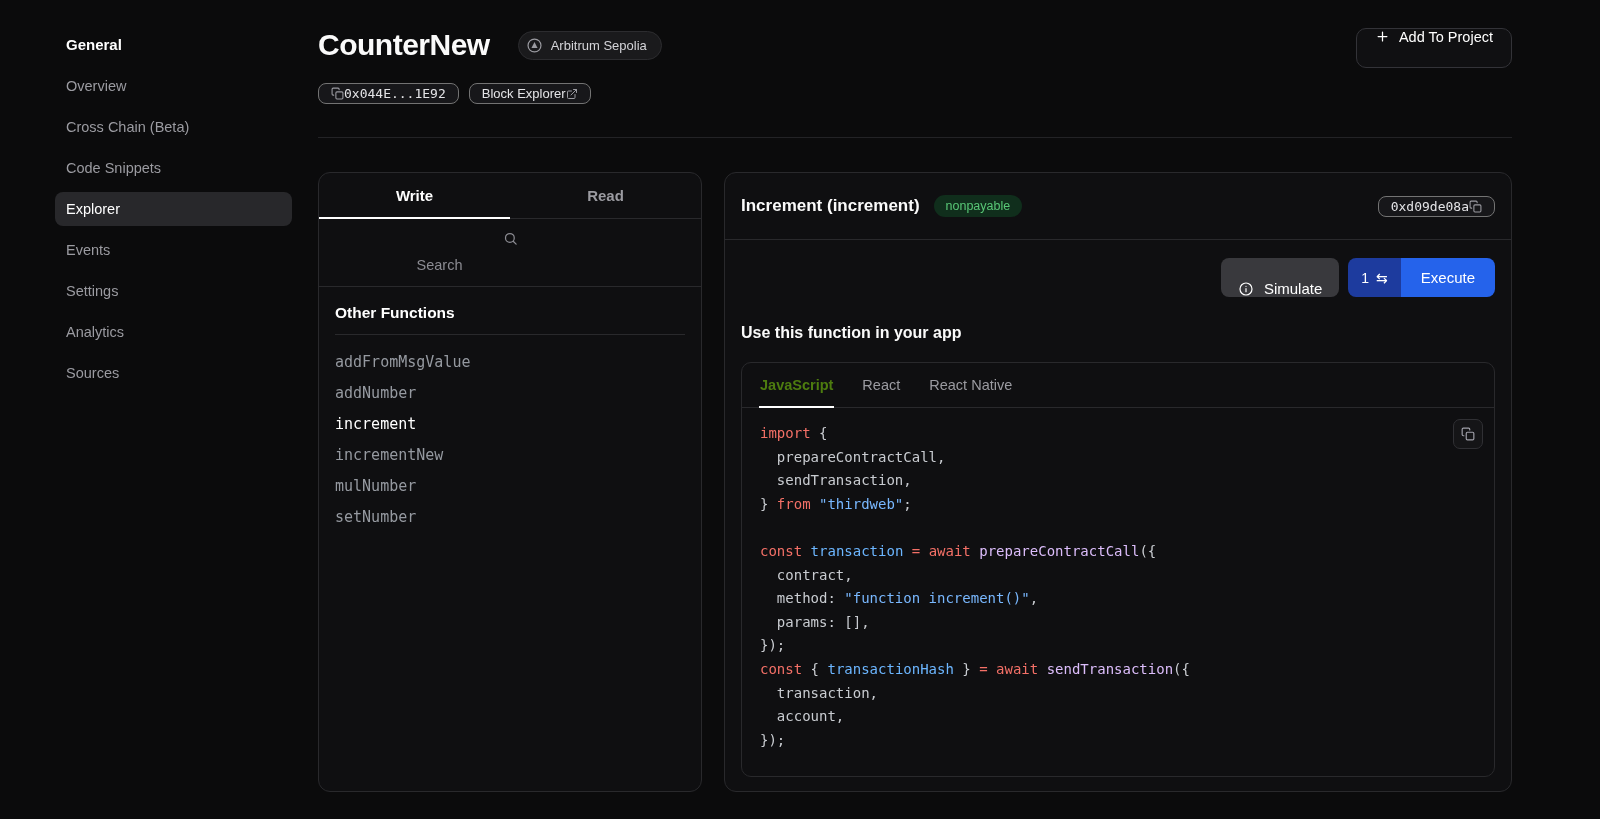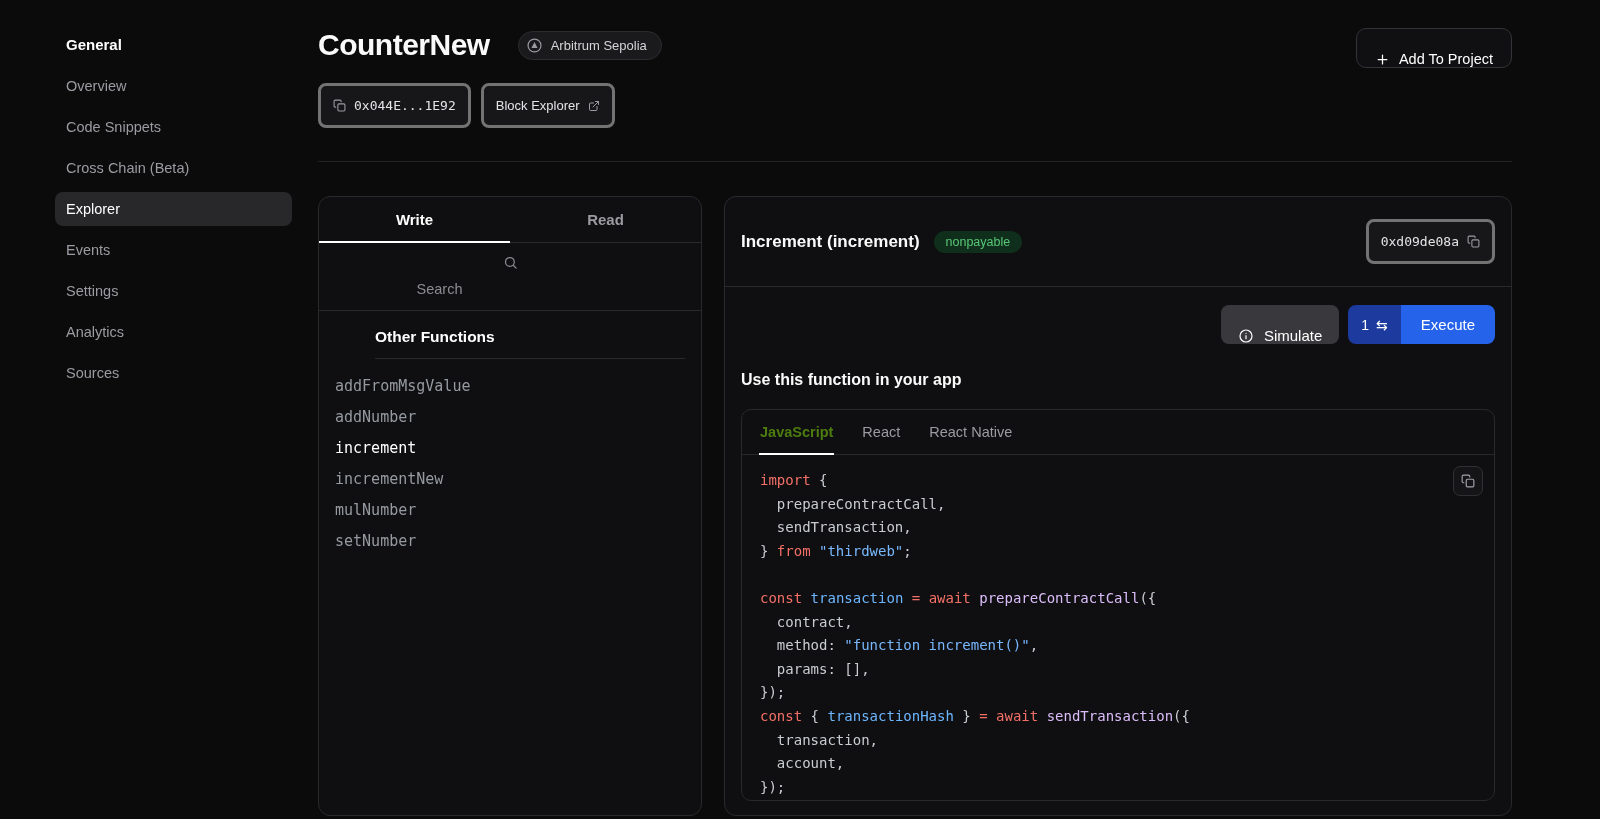--- a/index.html
+++ b/index.html
@@ -25,30 +25,30 @@
   .main { flex: 1; padding: 28px 88px 0 18px; display: flex; flex-direction: column; min-width: 0; }
   .main-header { display: flex; justify-content: space-between; align-items: flex-start; }
   .title-row { display: flex; align-items: center; gap: 28px; }
   .page-title { font-size: 30px; margin: 0; font-weight: 700; letter-spacing: -0.5px; }
   .net-badge {
     display: inline-flex; align-items: center; gap: 8px;
     background: #1a1a1c; border: 1px solid #2c2c2f; border-radius: 999px;
     padding: 5px 14px 5px 7px; font-size: 13px; color: #d4d4d8;
   }
   .add-btn {
-    display: inline-flex; align-items: flex-end; gap: 9px; cursor: pointer;
+    display: inline-flex; align-items: flex-start; gap: 9px; cursor: pointer;
     background: #101012; border: 1px solid #333338; border-radius: 10px;
     padding: 0 18px; height: 40px; font-size: 14.5px; color: #fff;
     font-family: inherit;
   }
   .addr-row { display: flex; gap: 10px; margin-top: 15px; }
   .pill-btn {
-    display: inline-flex; align-items: center; gap: 8px; cursor: pointer;
-    background: #17171a; border: 3px solid #737373; border-radius: 8px;
-    padding: 0 12px; height: 45px; font-size: 13px; color: #e4e4e7;
+    display: inline-flex; align-items: center; cursor: pointer;
+    background: #17171a; border: 1px solid #737373; border-radius: 8px;
+    padding: 0 12px; height: 21px; font-size: 13px; color: #e4e4e7;
     font-family: inherit;
   }
   .mono { font-family: "DejaVu Sans Mono", "Liberation Mono", monospace; }
   .main-divider { border: none; border-top: 1px solid #232326; margin: 33px 0 0; }
 
   .content-row { display: flex; gap: 22px; margin-top: 34px; height: 620px; }
   .panel {
     border: 1px solid #29292c; border-radius: 12px; background: #0f0f11;
     display: flex; flex-direction: column; overflow: hidden;
   }
@@ -70,21 +70,21 @@
     border-bottom: 1px solid #29292c; color: #8b8b92; flex-direction: column;
   }
   .search-input {
     background: none; border: none; outline: none; flex: 1;
     color: #e4e4e7; font-size: 14.5px; font-family: inherit;
   }
   .search-input::placeholder { color: #8b8b92; }
   .fn-group { padding: 17px 16px; }
   .group-heading {
     font-size: 15.5px; font-weight: 700; color: #fff;
-    padding-bottom: 12px; border-bottom: 1px solid #29292c; margin-bottom: 11px; margin-left: 40px;
+    padding-bottom: 12px; border-bottom: 1px solid #29292c; margin-bottom: 11px;
   }
   .fn-list { margin: 0; padding: 0; list-style: none; }
   .fn-item {
     font-family: "DejaVu Sans Mono", "Liberation Mono", monospace;
     font-size: 15px; color: #9599a0; padding: 6.5px 0; cursor: pointer;
   }
   .fn-item.active { color: #fff; }
 
   
   .detail-header {
@@ -152,22 +152,22 @@
 </style>
 </head>
 <body>
 
 <div class="app">
 
   <nav class="sidebar">
     <div class="sb-heading">General</div>
     <ul class="sb-list">
       <li class="sb-item">Overview</li>
+        <li class="sb-item">Cross Chain (Beta)</li>
         <li class="sb-item">Code Snippets</li>
-        <li class="sb-item">Cross Chain (Beta)</li>
         <li class="sb-item active">Explorer</li>
         <li class="sb-item">Events</li>
         <li class="sb-item">Settings</li>
         <li class="sb-item">Analytics</li>
         <li class="sb-item">Sources</li>
     </ul>
   </nav>
 
   <main class="main">
 

